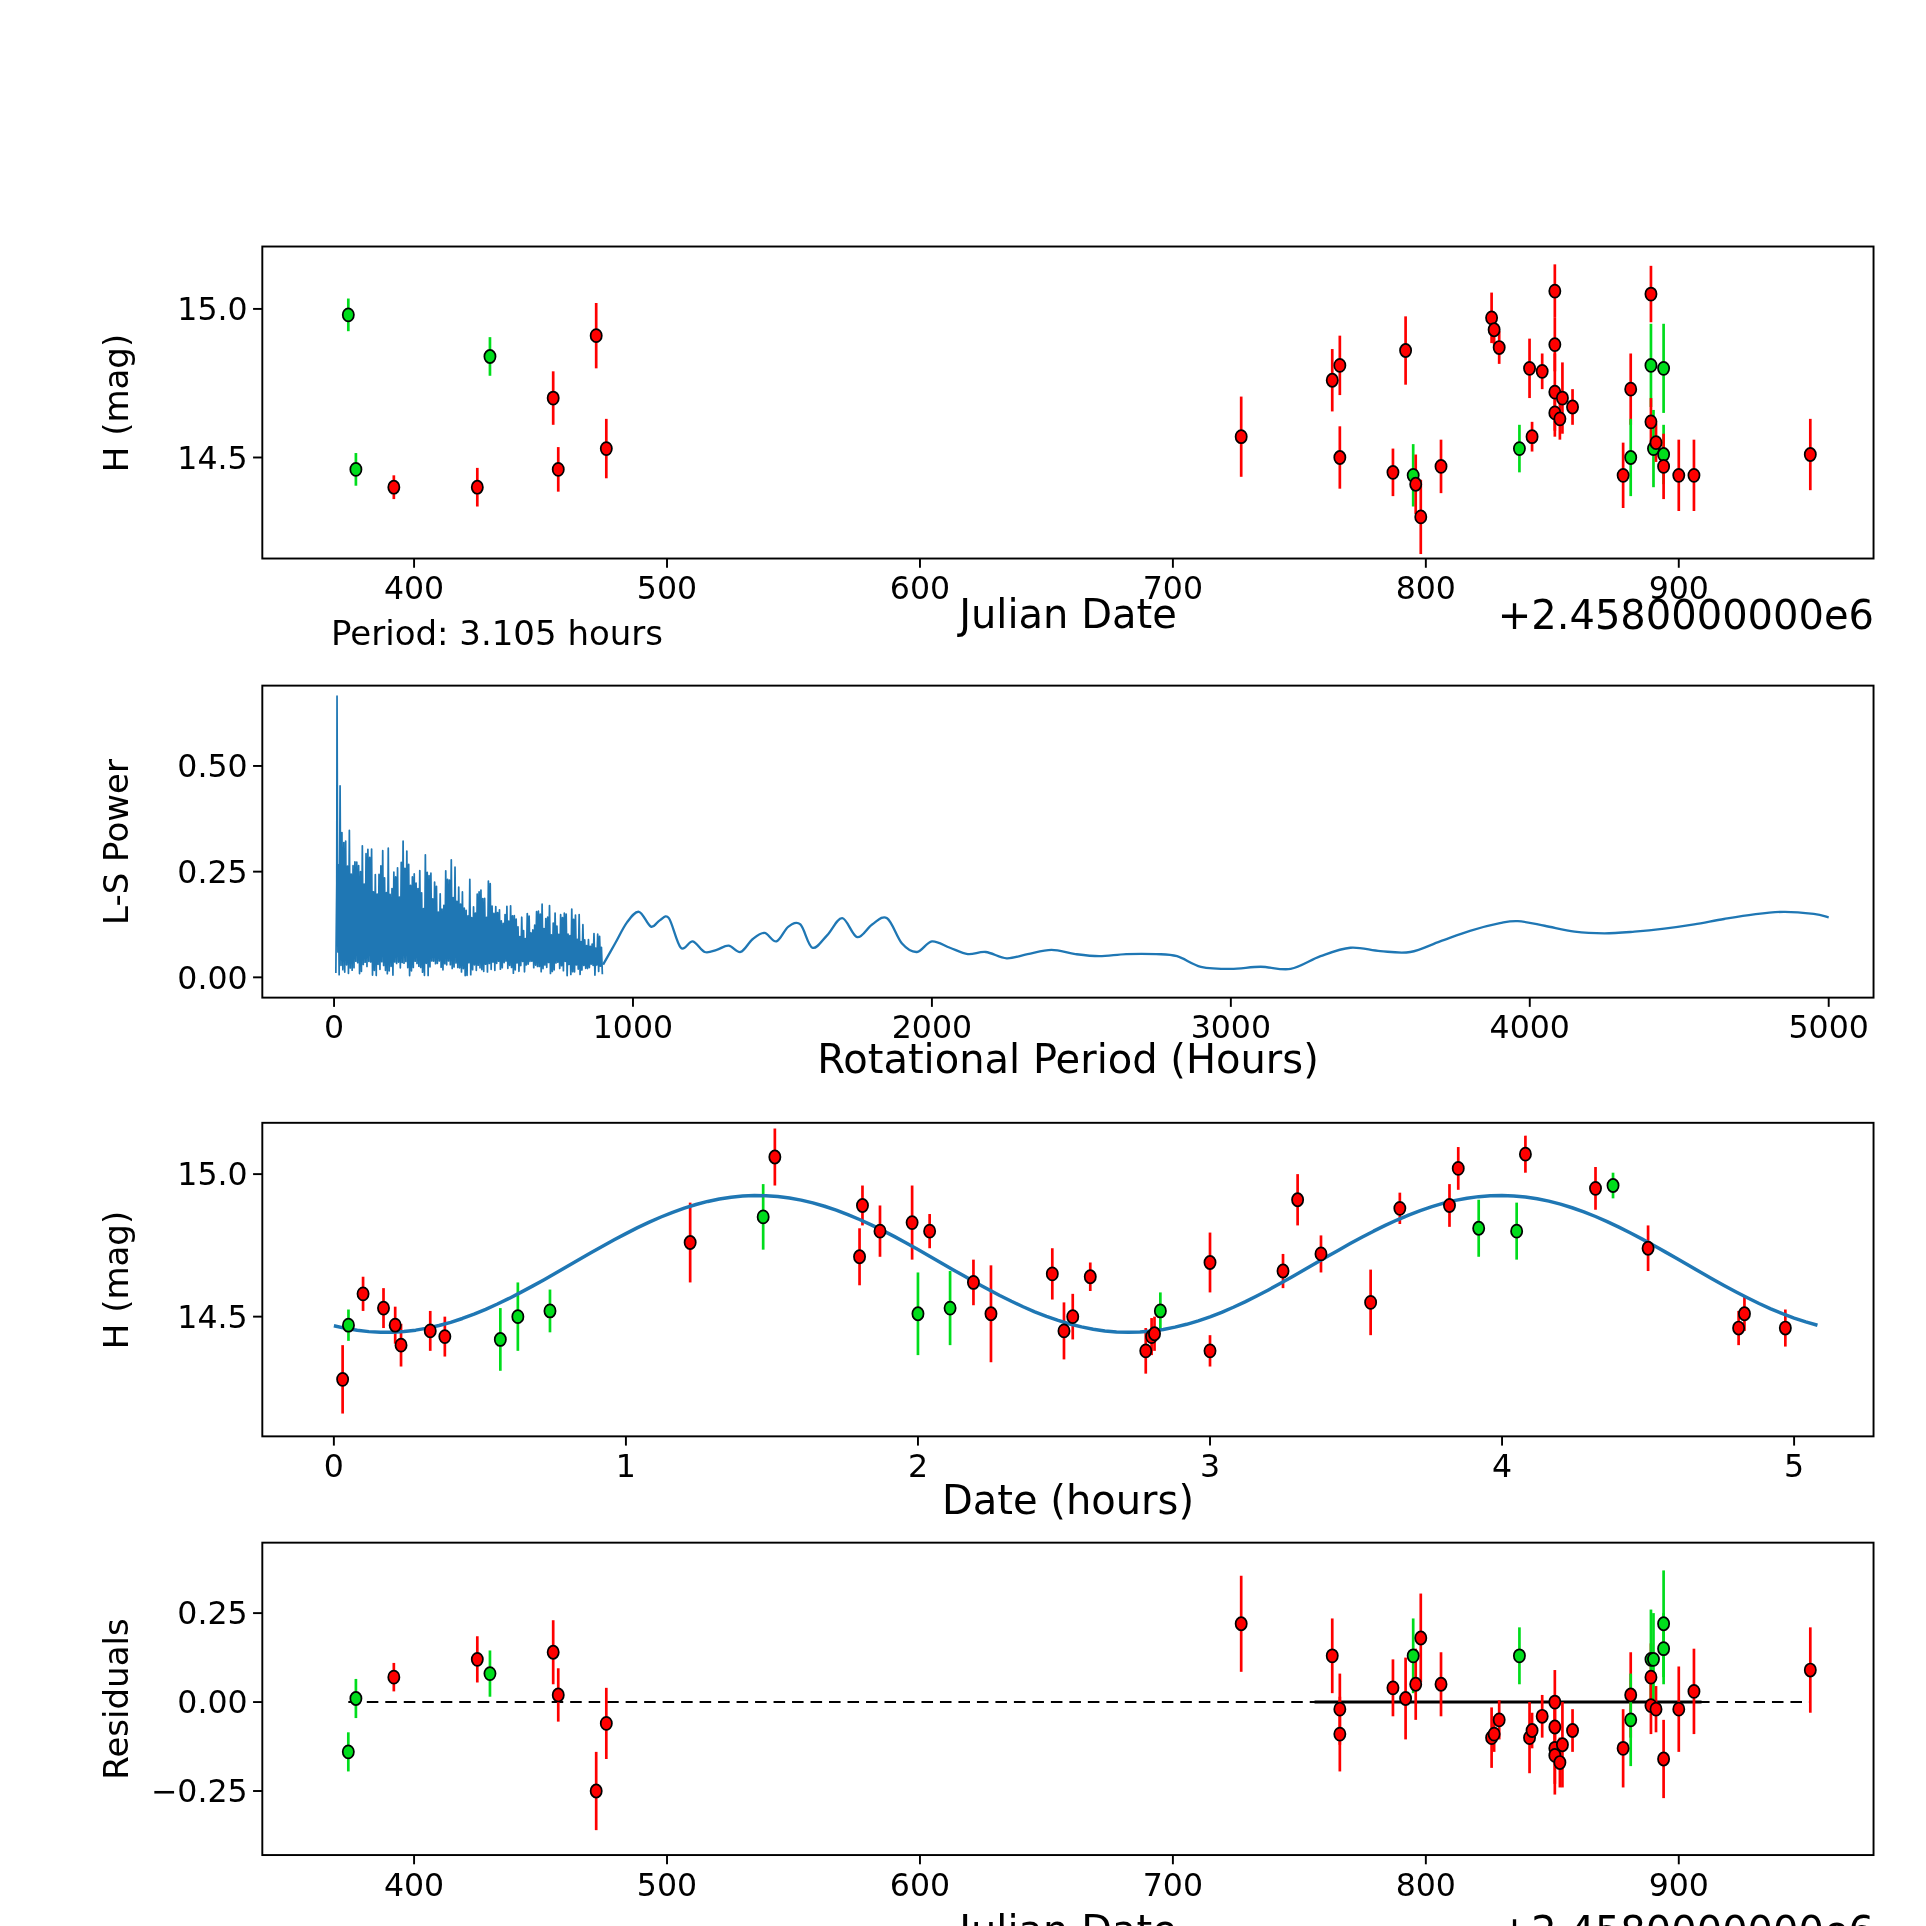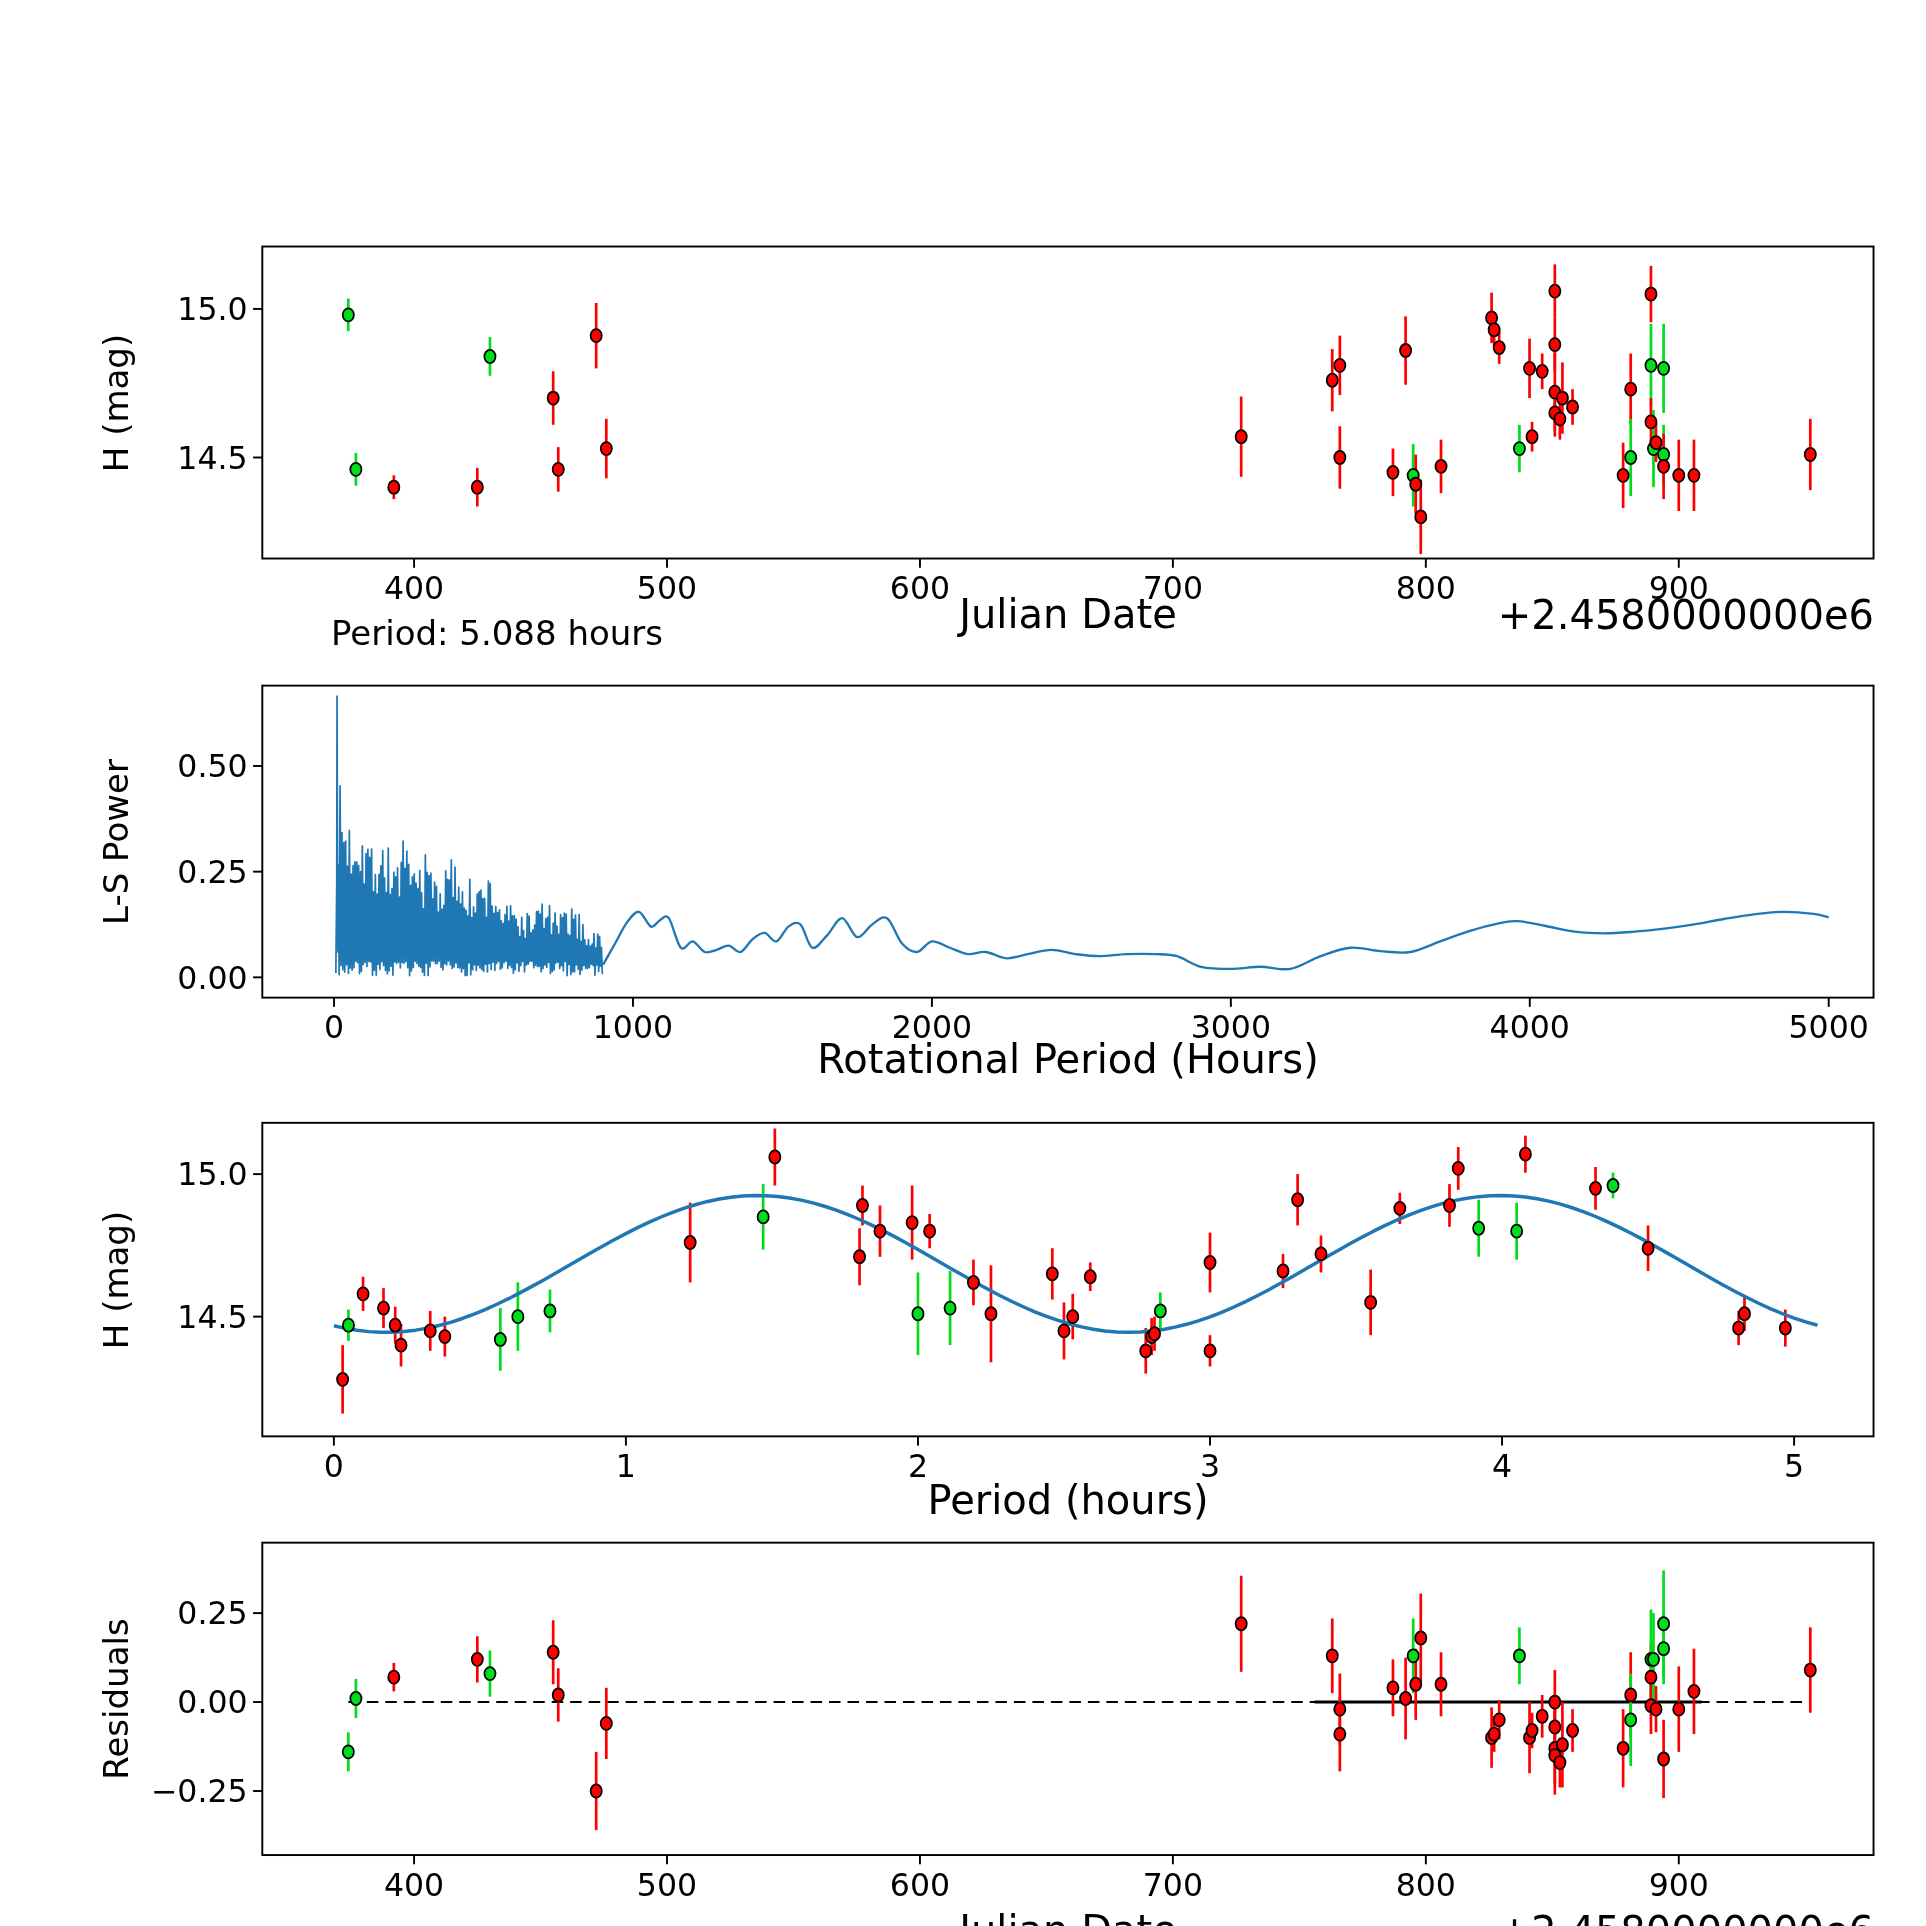--- a/index.html
+++ b/index.html
@@ -401,24 +401,24 @@
         <text x="643" y="4678.7357630979495" text-anchor="end" font-size="82" font-family="&quot;DejaVu Sans&quot;,&quot;Liberation Sans&quot;,sans-serif" fill="#000">−0.25</text>
         <rect x="681" y="4005" width="4183" height="811" fill="none" stroke="#000" stroke-width="5"></rect>
       </g>
     </svg>
 
 
   <div class="lbl ylabel" style="left:116px;top:403px;">H (mag)</div>
   <div class="lbl xlabel" style="left:1068px;top:591px;">Julian Date</div>
   <div class="lbl offset" style="left:1874px;top:592px;">+2.4580000000e6</div>
 
-  <div class="lbl ptitle" style="left:331px;top:613px;">Period: 5.088 hours</div>
+  <div class="lbl ptitle" style="left:331px;top:613px;">Period: 3.105 hours</div>
   <div class="lbl ylabel" style="left:116px;top:842px;">L-S Power</div>
   <div class="lbl xlabel" style="left:1068px;top:1036px;">Rotational Period (Hours)</div>
 
   <div class="lbl ylabel" style="left:116px;top:1280px;">H (mag)</div>
-  <div class="lbl xlabel" style="left:1068px;top:1477px;">Period (hours)</div>
+  <div class="lbl xlabel" style="left:1068px;top:1477px;">Date (hours)</div>
 
   <div class="lbl ylabel" style="left:116px;top:1699px;">Residuals</div>
   <div class="lbl xlabel" style="left:1068px;top:1907px;">Julian Date</div>
   <div class="lbl offset" style="left:1874px;top:1908px;">+2.4580000000e6</div>
 </div>
 
 
 </body></html>

